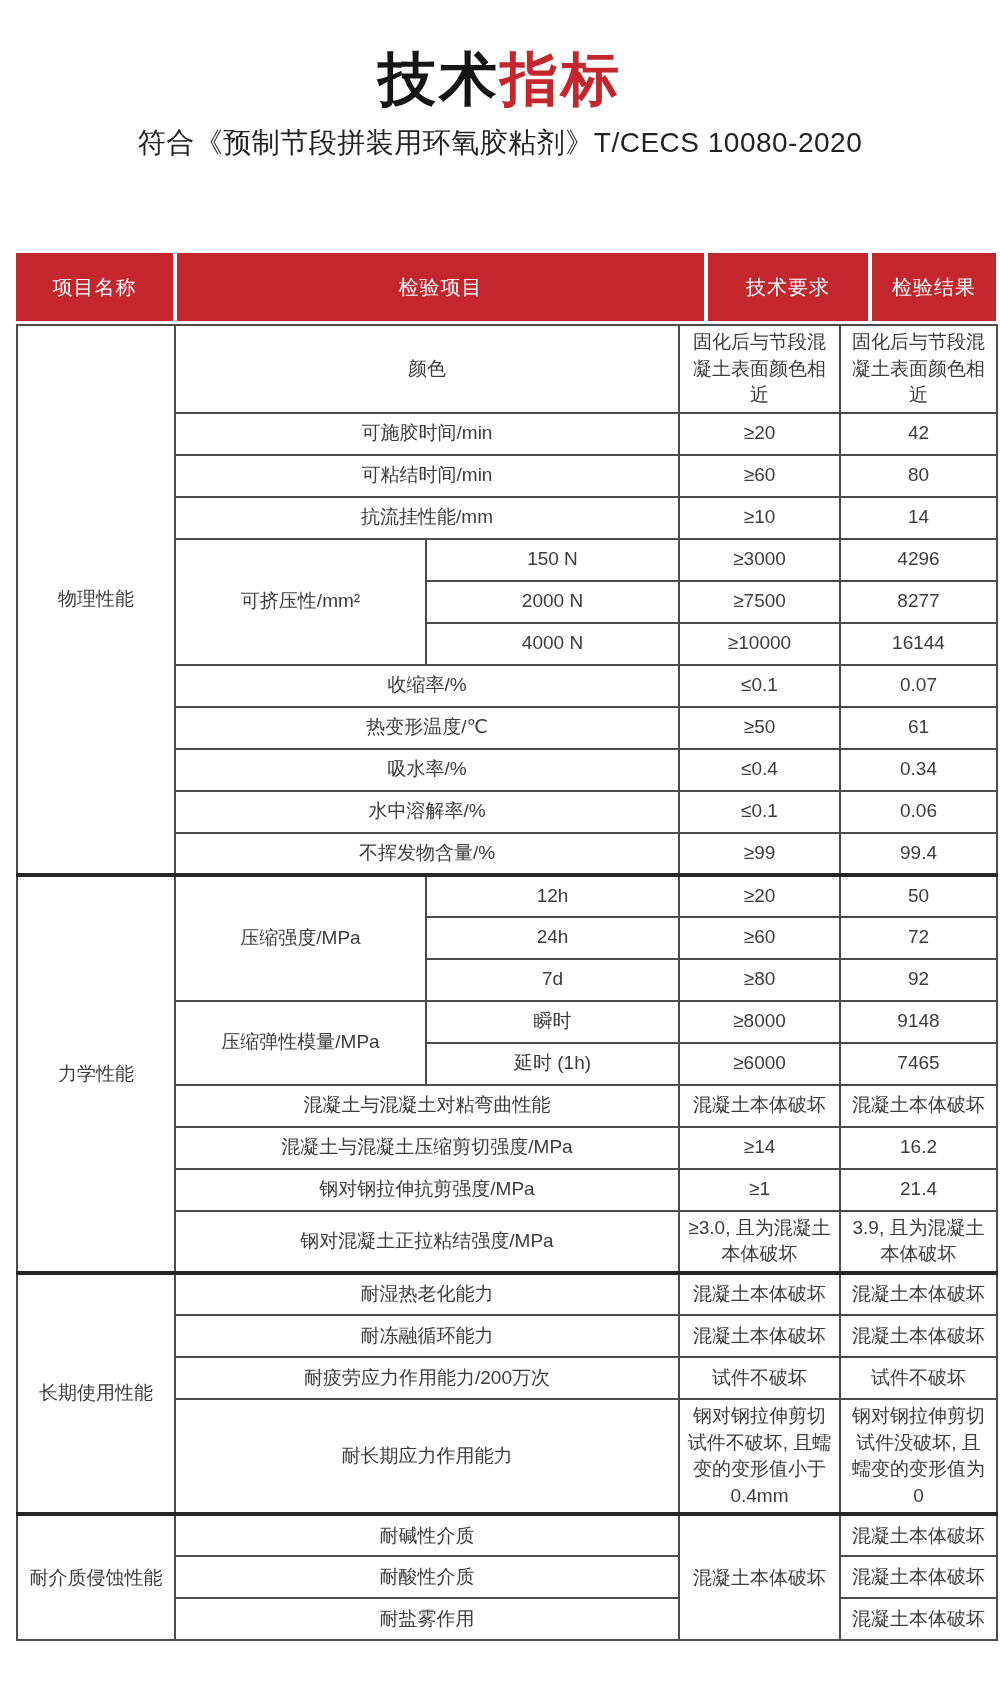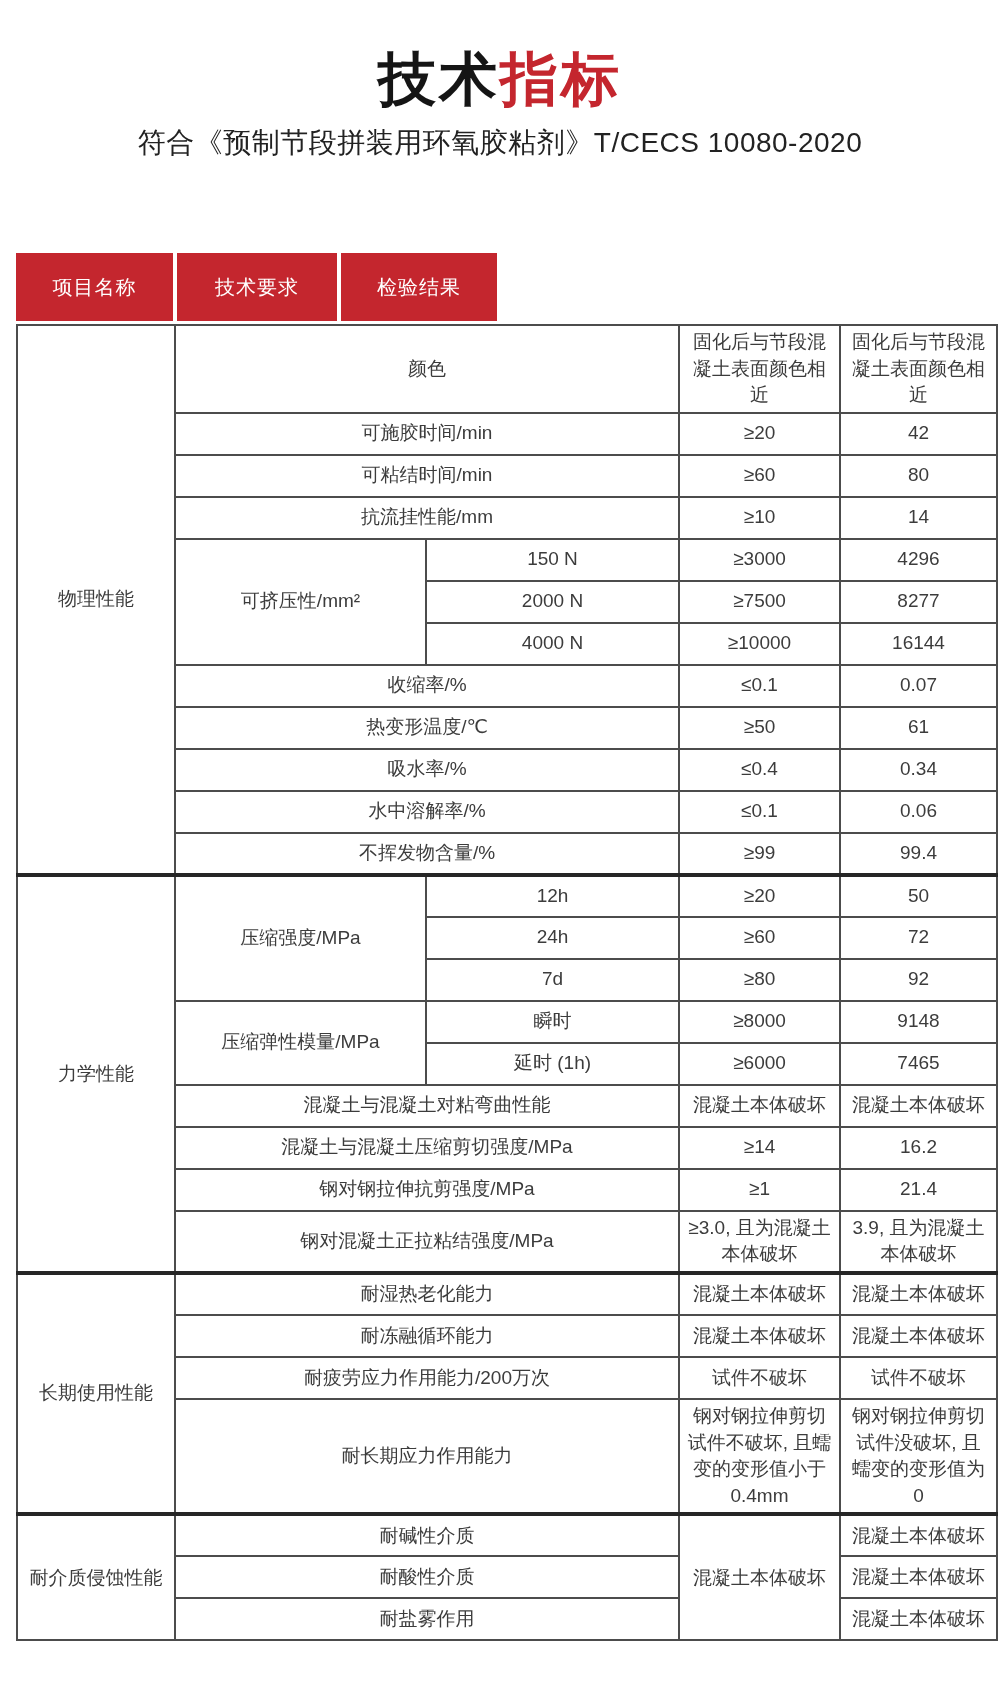--- a/index.html
+++ b/index.html
@@ -21,21 +21,21 @@
     font-size: 28px; color: #222222; letter-spacing: 0.5px;
   }
 
   .table-wrap { position: absolute; left: 16px; top: 253px; width: 980px; }
 
   .thead { display: flex; gap: 4px; height: 68px; margin-bottom: 3px; }
   .h-cell {
     background: var(--accent); color: #ffffff; font-size: 20px;
     display: flex; align-items: center; justify-content: center; letter-spacing: 1px;
   }
-  .h-c1 { width: 157px; } .h-c2 { flex: 1; } .h-c3 { width: 160px; text-align: center; } .h-c4 { width: 156px; }
+  .h-c1 { width: 157px; } .h-c2 { flex: 1; } .h-c3 { width: 160px; text-align: center; } .h-c4 { width: 124px; }
 
   table.spec {
     width: 980px; table-layout: fixed; border-collapse: collapse;
     border: 2px solid #3e3e3e;
   }
   table.spec td {
     border: 2px solid var(--border);
     text-align: center; vertical-align: middle;
     font-size: 19px; color: var(--text); padding: 3px 6px;
     word-break: break-all; line-height: 1.4;
@@ -53,20 +53,21 @@
 <div class="page">
 
   <h1 class="title"><span class="t-black">技术</span><span class="t-red">指标</span></h1>
 
   <p class="subtitle">符合《预制节段拼装用环氧胶粘剂》T/CECS 10080-2020</p>
 
   <div class="table-wrap">
 
     <div class="thead">
       <div class="h-cell h-c1">项目名称</div>
+      <div class="h-cell h-c2">检验项目</div>
       <div class="h-cell h-c3">技术要求</div>
       <div class="h-cell h-c4">检验结果</div>
     </div>
 
     <table class="spec">
       <colgroup>
         <col style="width:158px">
           <col style="width:251px">
           <col style="width:253px">
           <col style="width:161px">

